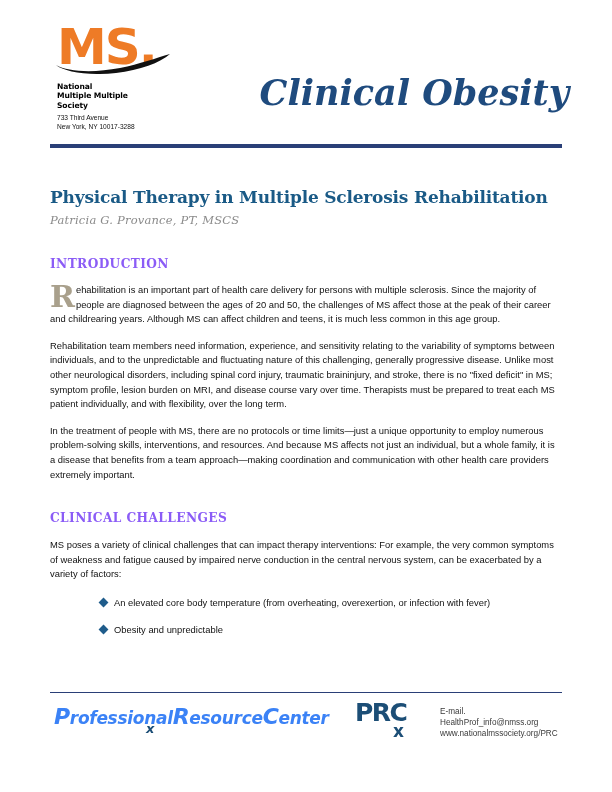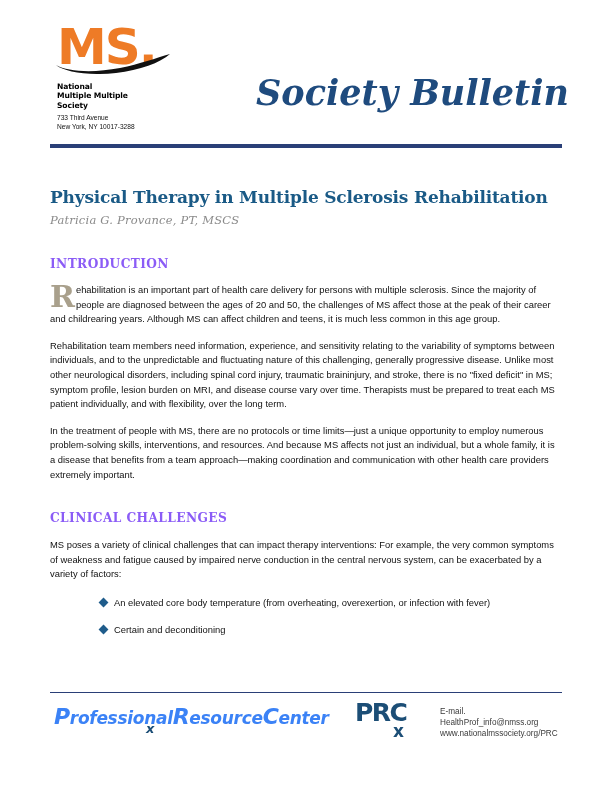--- a/index.html
+++ b/index.html
@@ -304,21 +304,21 @@
         <div>Multiple Multiple</div>
         <div>Society</div>
       </div>
       <div class="org-addr">
         <div>733 Third Avenue</div>
         <div>New York, NY 10017-3288</div>
       </div>
     </div>
 
     <div class="title-block">
-      <div class="bulletin-title">Society Bulletin</div>
+      <div class="bulletin-title">Clinical Obesity</div>
     </div>
 
   </div>
 
   <div class="rule-top"></div>
 
   <div class="article">
 
     <div class="article-title">Physical Therapy in Multiple Sclerosis Rehabilitation</div>
     <div class="article-author">Patricia G. Provance, PT, MSCS</div>
@@ -331,21 +331,21 @@
     <div class="section-head">CLINICAL CHALLENGES</div>
     <p class="body">MS poses a variety of clinical challenges that can impact therapy interventions: For example, the very common symptoms of weakness and fatigue caused by impaired nerve conduction in the central nervous system, can be exacerbated by a variety of factors:</p>
 
     <ul class="bullets">
       <li>
         <span class="dia"></span>
         <span>An elevated core body temperature (from overheating, overexertion, or infection with fever)</span>
       </li>
       <li>
         <span class="dia"></span>
-        <span>Certain and deconditioning</span>
+        <span>Obesity and unpredictable</span>
       </li>
     </ul>
 
   </div>
 
   <div class="rule-bottom"></div>
 
   <div class="footer">
 
     <div class="prc-wordmark">

